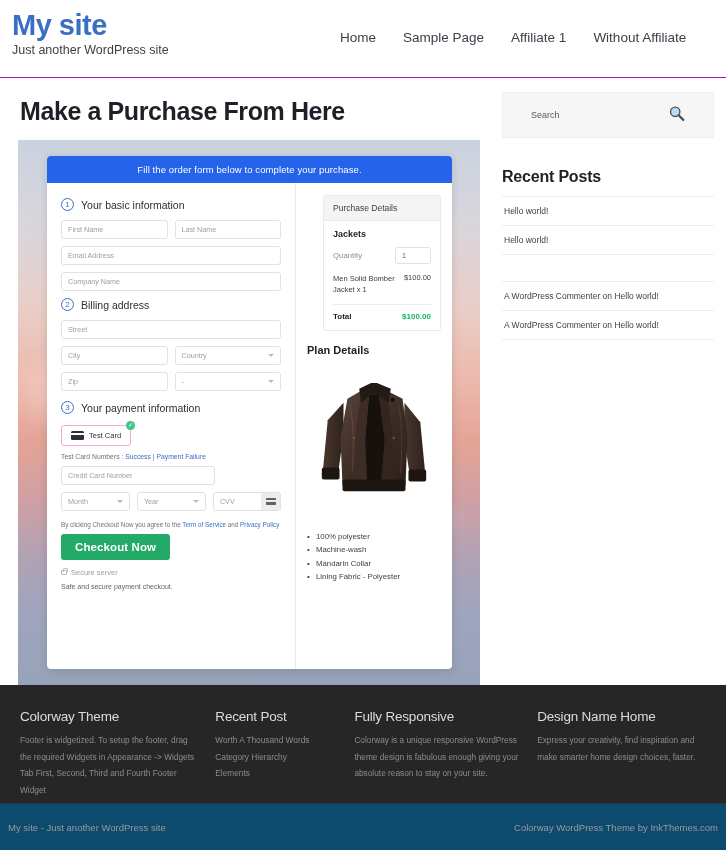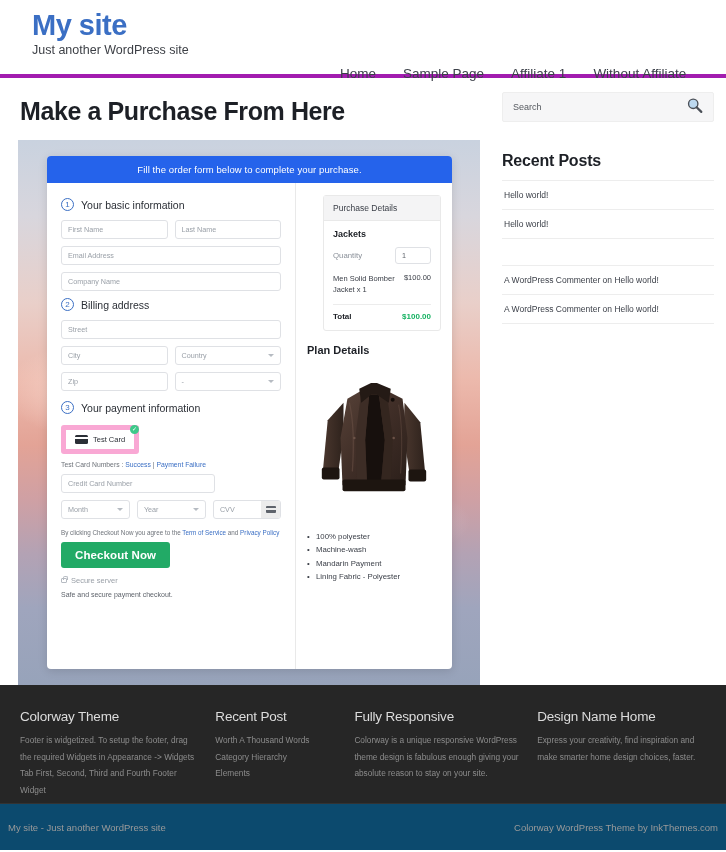--- a/index.html
+++ b/index.html
@@ -7,25 +7,25 @@
   html, body {
     width: 726px; height: 852px;
     font-family: "Liberation Sans", sans-serif;
     background: #ffffff;
     overflow: hidden;
   }
 
   
   .site-header {
     height: 78px;
-    padding: 0 32px;
+    padding: 0 12px;
     display: flex;
     align-items: flex-start;
     background: #ffffff;
-    border-bottom: 4px solid #a21caf;
+    border-bottom: 1px solid #a21caf;
     position: relative;
   }
   .brand { padding-top: 10px; }
   .site-title {
     font-size: 29px;
     font-weight: bold;
     color: #3b6fc4;
     letter-spacing: -0.5px;
     line-height: 1.05;
   }
@@ -33,21 +33,20 @@
     font-size: 12.5px;
     color: #3c3f45;
     margin-top: 3px;
   }
   .main-nav {
     position: absolute;
     left: 340px;
     top: 30px;
     display: flex;
     gap: 27px;
-    margin-top: 36px;
   }
   .main-nav a {
     font-size: 13.5px;
     color: #3c4049;
     text-decoration: none;
     white-space: nowrap;
   }
 
   
   .page-wrap {
@@ -158,21 +157,21 @@
     border-right: 3px solid transparent;
     border-top: 3.5px solid #b6bbc2;
   }
 
   
   .pay-chip {
     position: relative;
     display: inline-flex;
     align-items: center;
     gap: 5px;
-    border: 5px solid #f9a8d4;
+    border: 1px solid #f9a8d4;
     border-radius: 3px;
     padding: 5px 9px;
     margin: 2px 0 7px 0;
   }
   .pay-chip .card-glyph {
     width: 13px; height: 9px;
     border-radius: 1.5px;
     background: #2b2f36;
     position: relative;
   }
@@ -286,23 +285,23 @@
   }
   .plan-feats li::before {
     content: "•"; position: absolute; left: 0; color: #3c4049;
   }
 
   
   .search-box {
     background: #f6f6f7;
     border: 1px solid #eeeeee;
     border-radius: 2px;
-    height: 30px;
+    height: 46px;
     display: flex; align-items: center;
-    padding: 0 10px;
+    padding: 0 28px;
     justify-content: space-between;
     margin-bottom: 30px;
   }
   .search-box .ph { font-size: 9px; color: #55595f; }
   .widget-title {
     font-size: 16px; font-weight: bold; color: #1d2026;
     letter-spacing: -0.2px;
     padding-bottom: 10px;
   }
   .widget-list { list-style: none; }
@@ -510,21 +509,21 @@
                 <path d="M90 36 Q95 62 92 106" stroke="#6b5247" stroke-width="1.1" fill="none" opacity="0.45"></path>
                 <circle cx="45" cy="70" r="1.3" fill="#6b5247"></circle>
                 <circle cx="85" cy="70" r="1.3" fill="#6b5247"></circle>
                 <circle cx="84" cy="31" r="2" fill="#120c09"></circle>
               </svg>
             </div>
 
             <ul class="plan-feats">
               <li>100% polyester</li>
               <li>Machine-wash</li>
-              <li>Mandarin Payment</li>
+              <li>Mandarin Collar</li>
               <li>Lining Fabric - Polyester</li>
             </ul>
           </div>
 
         </div>
       </div>
     </section>
   </main>
 
   <aside class="sidebar-col">

